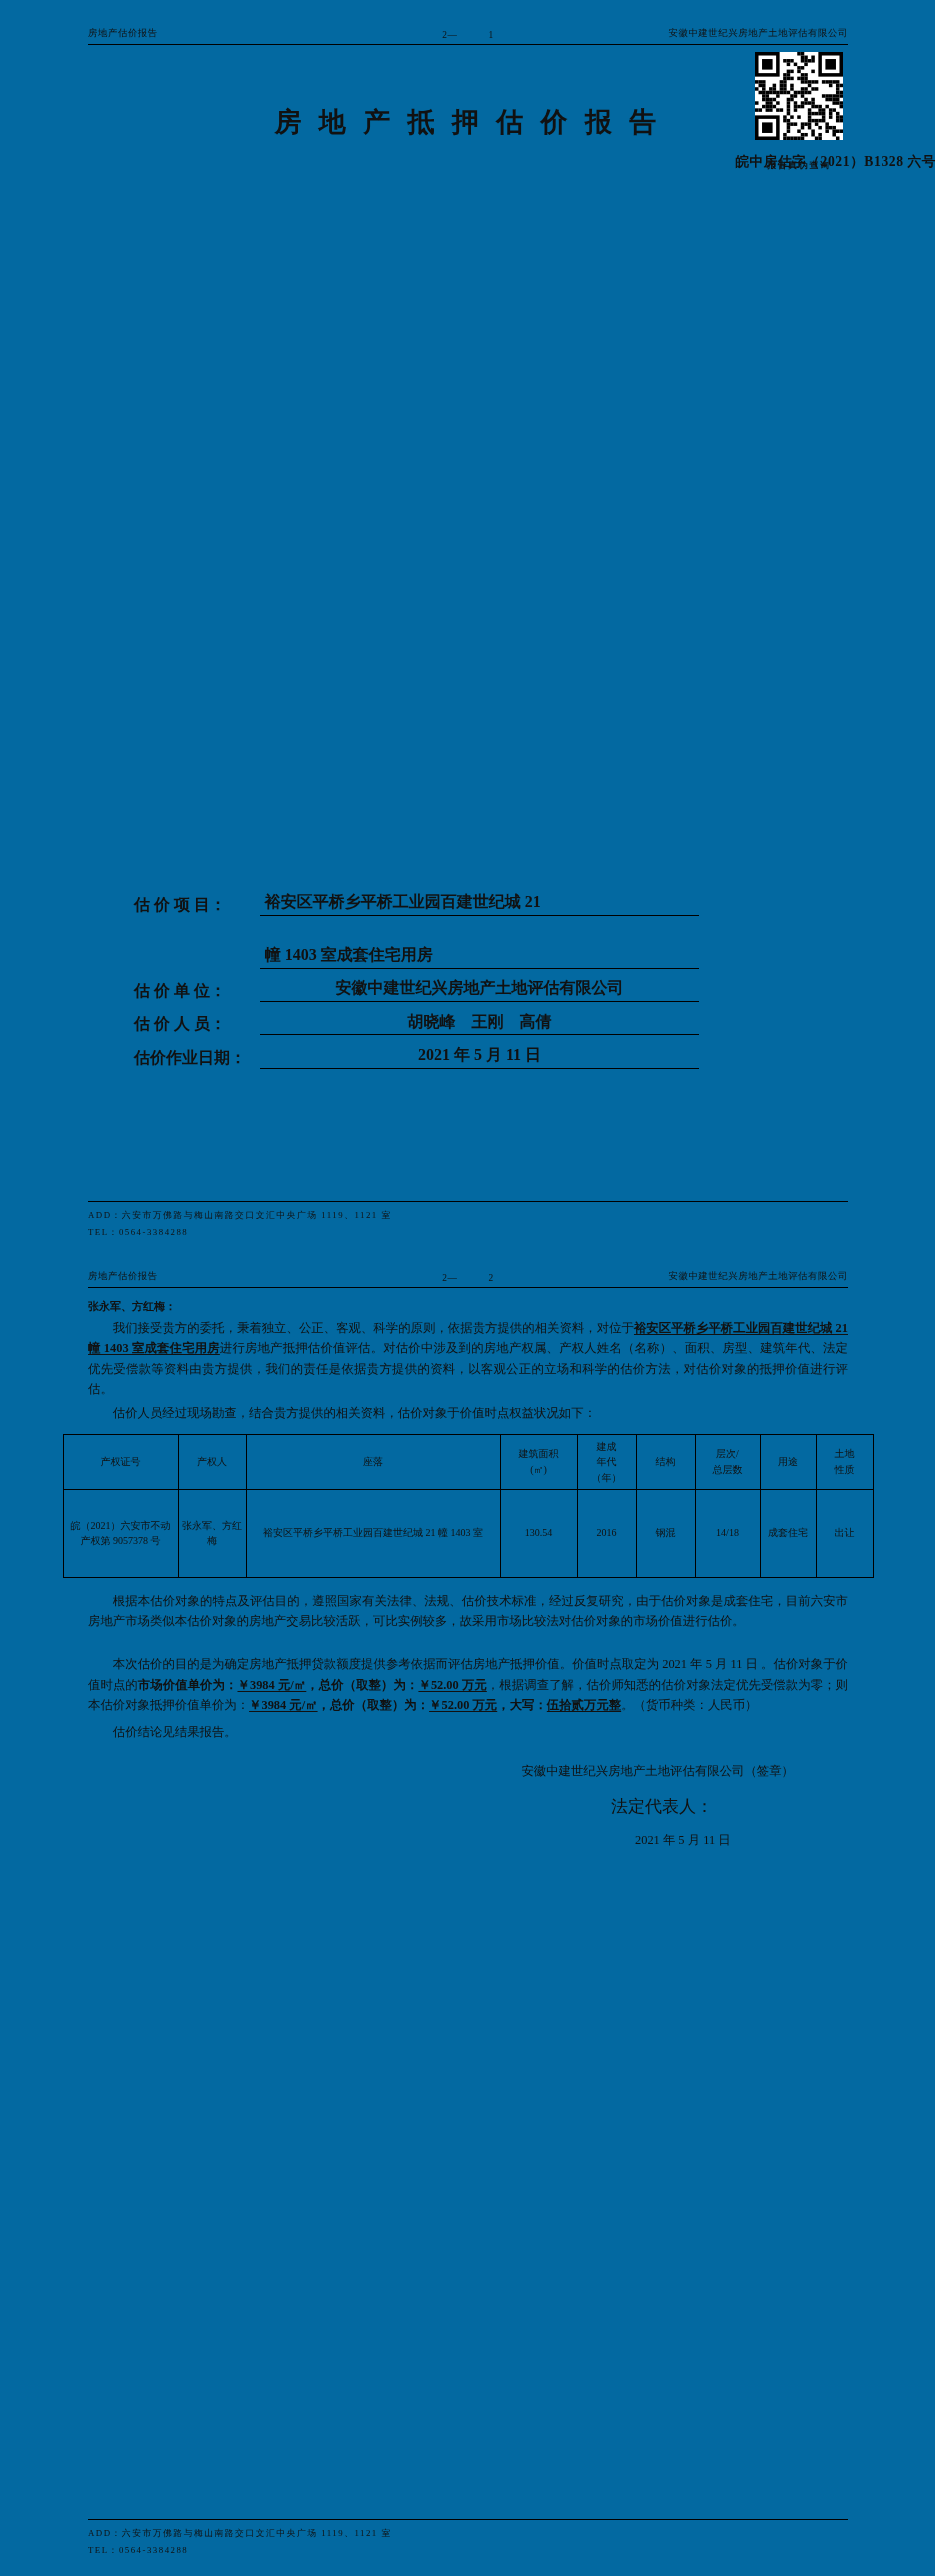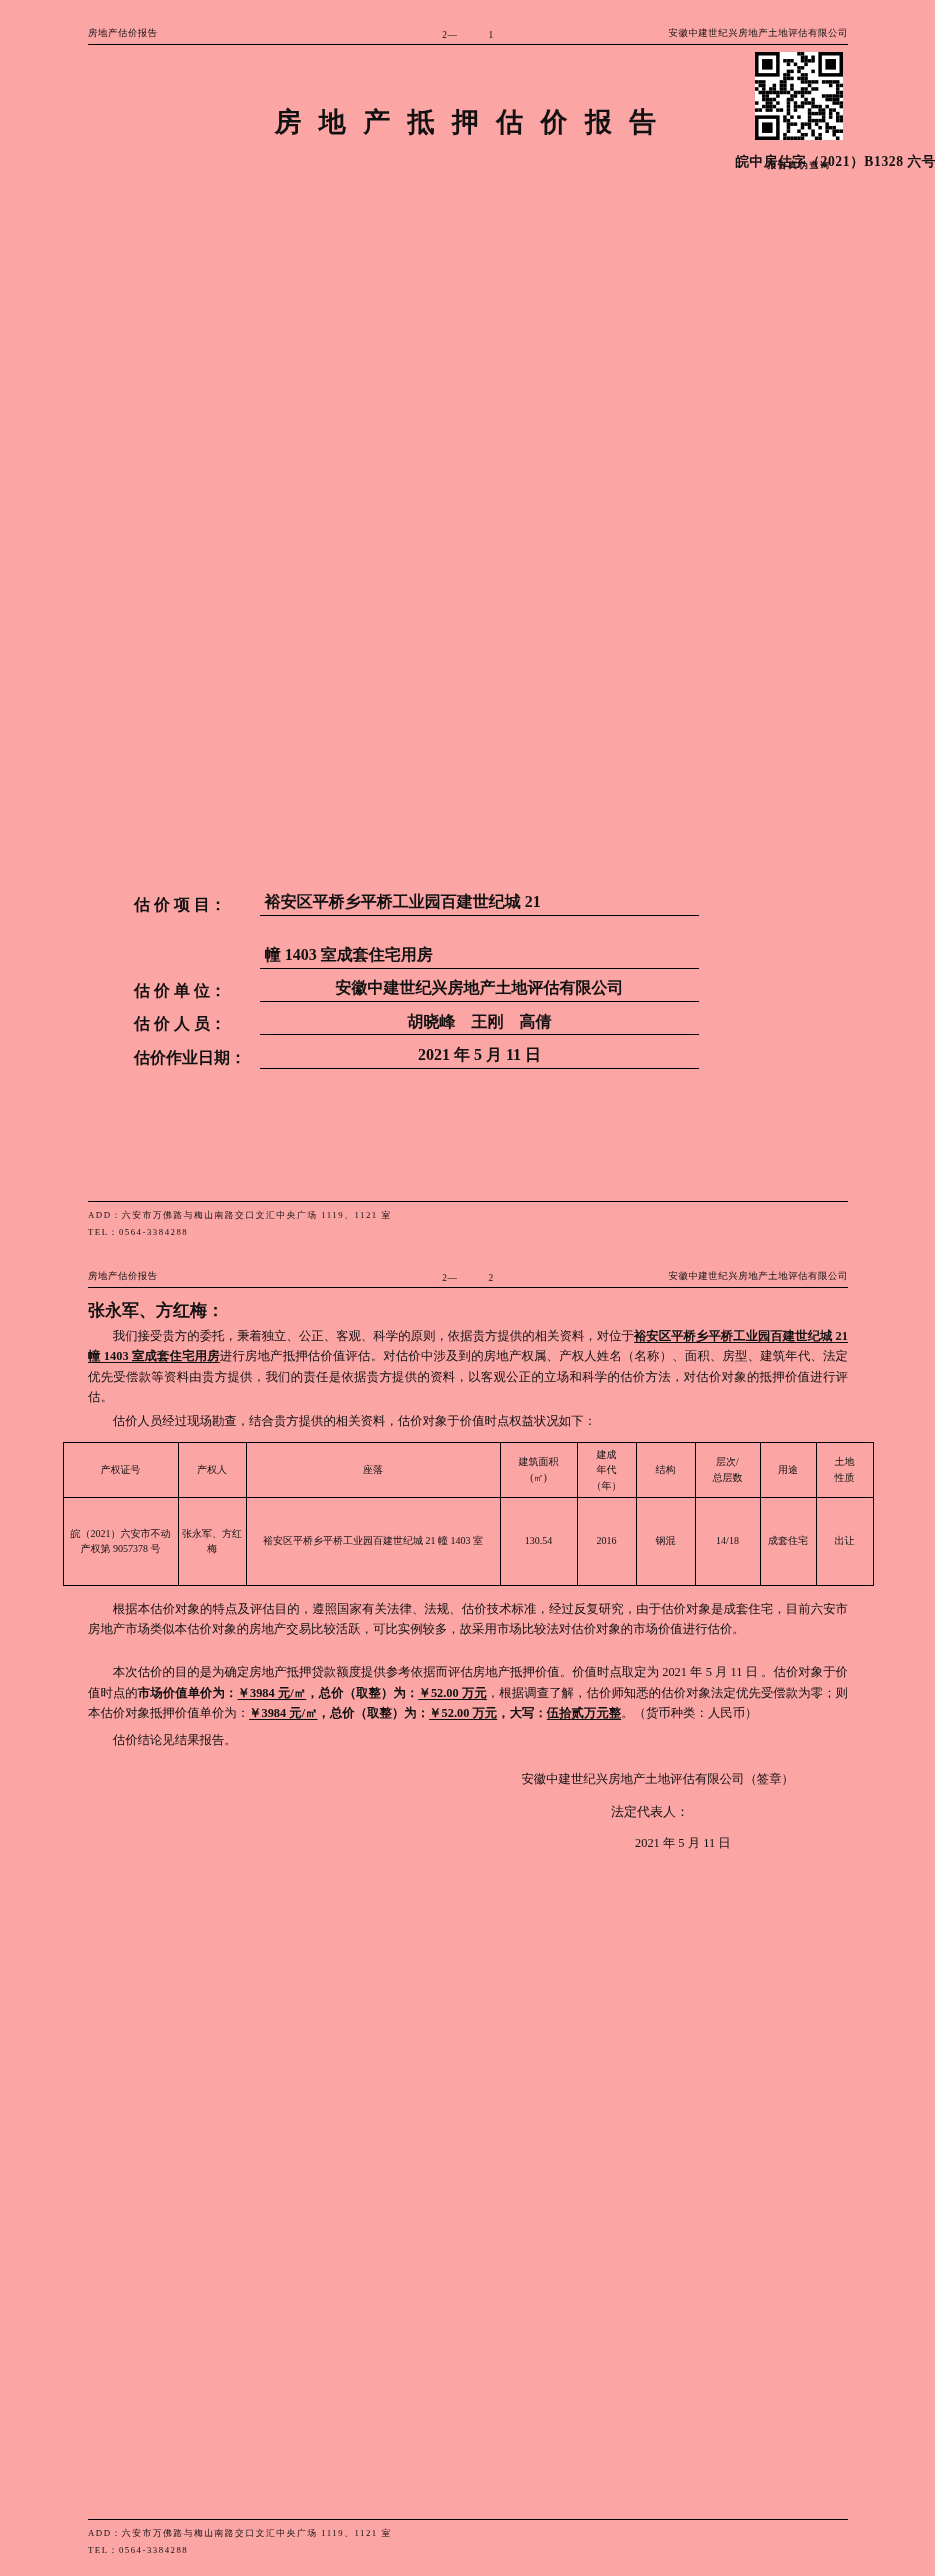--- a/index.html
+++ b/index.html
@@ -1,18 +1,18 @@
 <!DOCTYPE html>
 <html lang="zh" style="font-size:9.4px"><head>
 <meta charset="utf-8">
 <style>
   *{margin:0;padding:0;box-sizing:border-box;}
   html,body{background:#ffffff;}
   body{width:936px;color:#111;font-family:"Liberation Serif","DejaVu Serif",serif;}
-  .doc{width:936px;height:2576px;position:relative;background:#fca5a5;overflow:hidden;}
+  .doc{width:936px;height:2576px;position:relative;background:#0369a1;overflow:hidden;}
   .pg{position:relative;}
   .pg-1{height:1243px;}
   .pg-2{height:1333px;}
 
   
   .pg-header{margin:0 88px;padding-top:27px;}
   .ph-row{position:relative;display:flex;justify-content:space-between;align-items:flex-end;
           font-size:9.4px;letter-spacing:0.6px;padding-bottom:4.1px;border-bottom:0.6px solid #000;}
   .ph-center{position:absolute;left:50%;transform:translateX(-50%);display:flex;gap:31px;bottom:4.1px;}
 
@@ -34,35 +34,35 @@
 
   
   .pg-footer{position:absolute;left:88px;right:88px;}
   .pg-1 .pg-footer{top:1201px;}
   .pg-2 .pg-footer{top:1276px;}
   .pf-rule{border-top:0.6px solid #000;margin-bottom:5.3px;}
   .pf-line{font-size:8.8px;letter-spacing:1.5px;line-height:1.85;}
 
   
   .p2-title{margin-top:8.8px;text-align:center;font-size:18.3px;font-weight:bold;letter-spacing:1.2px;}
-  .salutation{margin:10.6px 88px 0;font-size:17px;font-weight:bold;}
+  .salutation{margin:10.6px 88px 0;font-size:11px;font-weight:bold;}
   .para{margin:4.7px 88px 0;font-size:12.4px;line-height:1.62;text-align:justify;text-indent:2em;}
   .para .u{text-decoration:underline;text-underline-offset:2.4px;}
   .gap-before{margin-top:23.6px;}
 
   
   .prop-table{width:809px;margin:10.6px auto 0;border-collapse:collapse;table-layout:fixed;font-size:10px;}
   .prop-table th,.prop-table td{border:0.6px solid #000;text-align:center;vertical-align:middle;
        padding:3.5px 2.4px;white-space:pre-line;line-height:1.55;font-weight:normal;}
   .prop-table th{height:54px;}
   .prop-table td{height:88px;}
 
   
   .sig-company{margin:21px 88px 0;font-size:12.4px;text-align:right;padding-right:54px;}
-  .sig-rep{margin:15.3px 88px 0;font-size:13px;padding-left:523px;}
+  .sig-rep{margin:15.3px 88px 0;font-size:17px;padding-left:523px;}
   .sig-date{margin:14px 88px 0;font-size:12.4px;padding-left:547px;}
 </style>
 </head>
 <body>
 
 <div class="doc">
 
   <section class="pg pg-1">
 
     <div class="pg-header">

